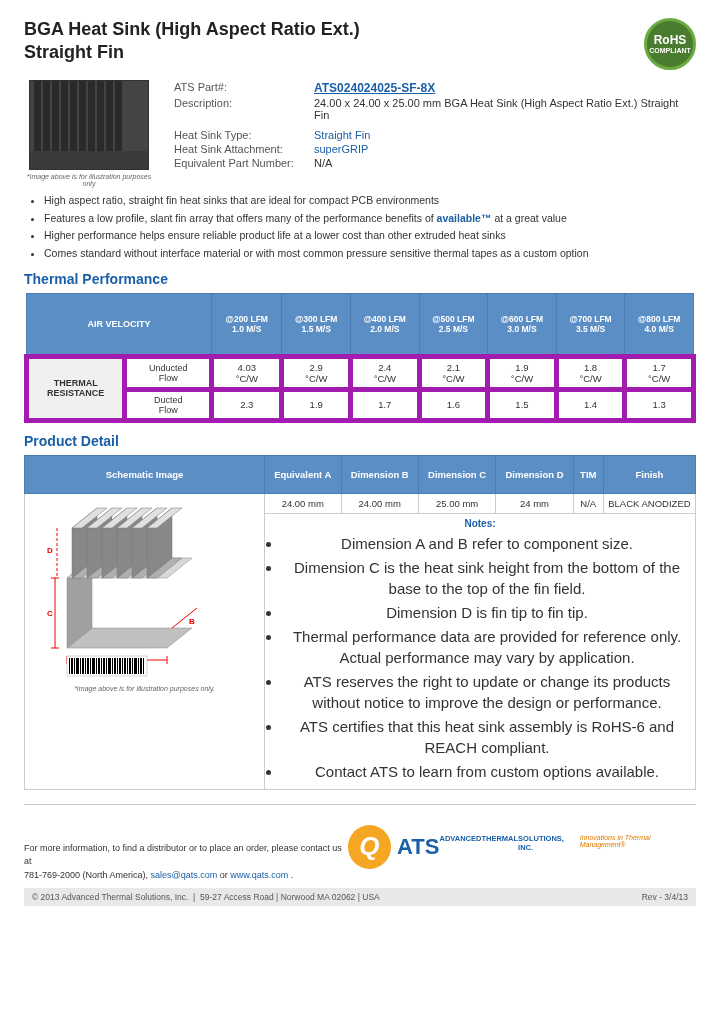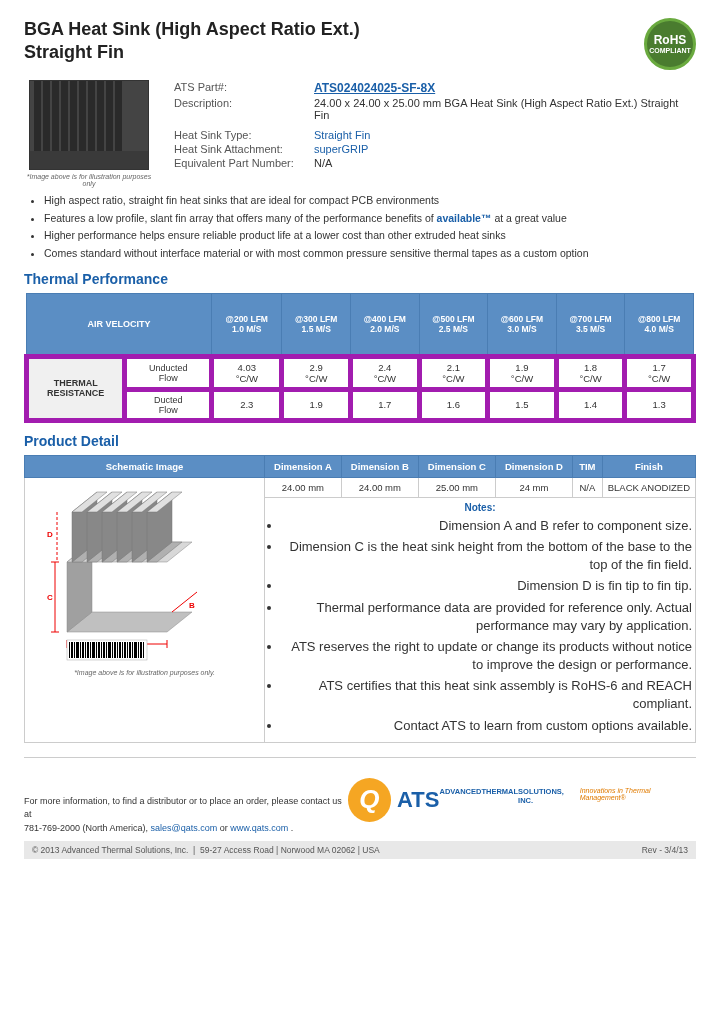--- a/index.html
+++ b/index.html
@@ -147,21 +147,21 @@
     
     .detail-table {
       width: 100%;
       border-collapse: collapse;
       font-size: 10px;
     }
     .detail-table th {
       background: #5b8ec4;
       color: #fff;
       text-align: center;
-      padding: 5px 3px;
+      padding: 13px 3px;
       border: 1px solid #4a7db3;
       font-size: 9.5px;
     }
     .detail-table td {
       border: 1px solid #ccc;
       text-align: center;
       padding: 4px 3px;
       vertical-align: top;
       font-size: 9.5px;
     }
@@ -180,24 +180,23 @@
       color: #1a5fa8;
       margin-bottom: 4px;
       font-size: 10px;
     }
     .notes-list {
       list-style: disc;
       padding-left: 14px;
     }
     .notes-list li {
       margin-bottom: 3px;
-      font-size: 13px;
+      font-size: 15px;
       line-height: 1.4;
       color: #333;
-      text-align: right;
     }
     
     .footer-divider {
       border: none;
       border-top: 1px solid #ccc;
       margin: 14px 0 6px 0;
     }
     .footer-content {
       display: flex;
       justify-content: space-between;
@@ -360,21 +359,21 @@
         <td>1.3</td>
       </tr>
     </tbody>
   </table>
 
   <div class="section-heading">Product Detail</div>
   <table class="detail-table">
     <thead>
       <tr>
         <th>Schematic Image</th>
-        <th>Dimension A</th>
+        <th>Equivalent A</th>
         <th>Dimension B</th>
         <th>Dimension C</th>
         <th>Dimension D</th>
         <th>TIM</th>
         <th>Finish</th>
       </tr>
     </thead>
     <tbody>
       <tr>
         <td class="schematic-cell" rowspan="2">

